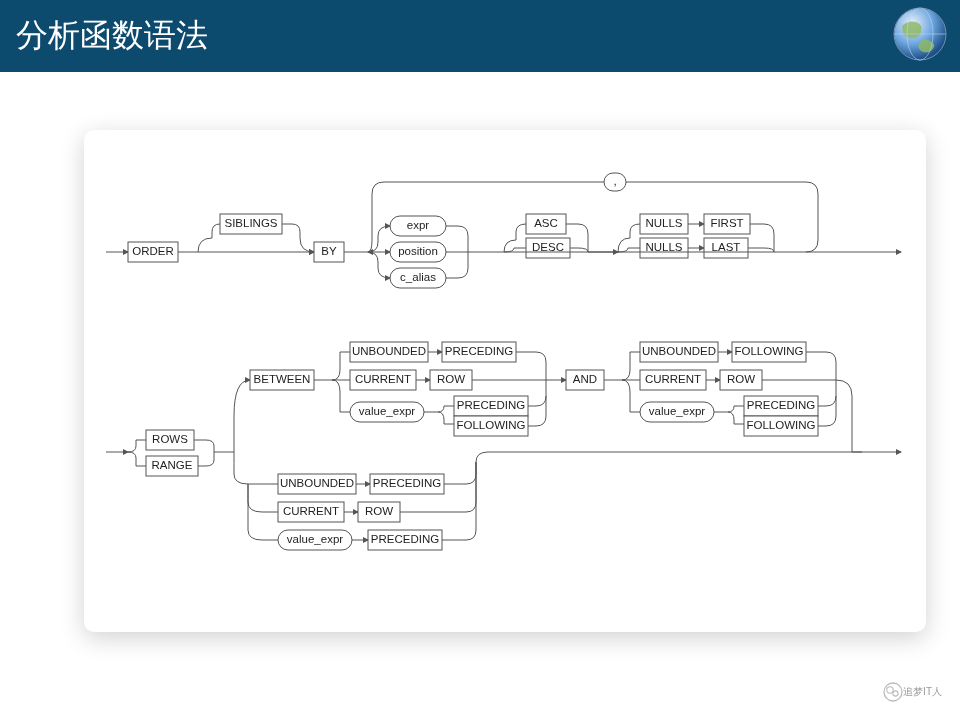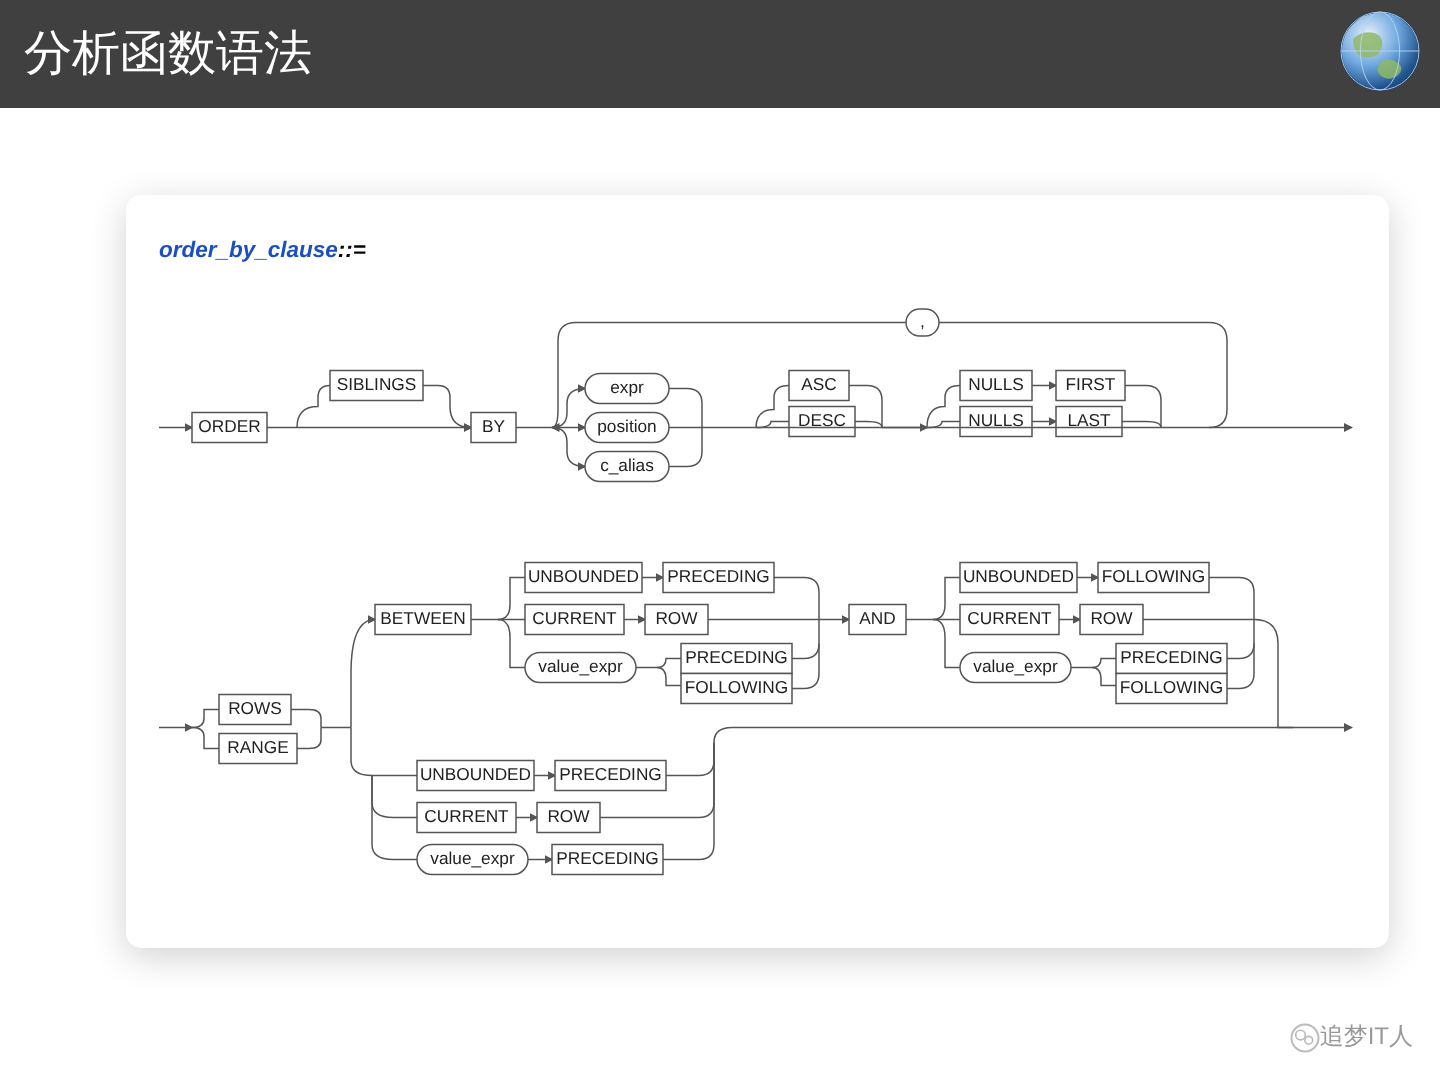--- a/index.html
+++ b/index.html
@@ -1,30 +1,30 @@
 <!DOCTYPE html>
 <html><head>
 <meta charset="utf-8">
 <style>
   * { box-sizing: border-box; margin: 0; padding: 0; }
   body { width: 960px; height: 720px; background: #fff; font-family: Arial, sans-serif; position: relative; overflow: hidden; }
-  .header { background: #404040; height: 72px; display: flex; align-items: center; padding: 0 16px; position: relative; }
+  .header { background: #0c4a6e; height: 72px; display: flex; align-items: center; padding: 0 16px; position: relative; }
   .header-title { color: #fff; font-size: 32px; font-weight: 400; }
   .globe { position: absolute; right: 12px; top: 6px; width: 56px; height: 56px; }
   .diagram-card { position: absolute; left: 84px; top: 130px; width: 842px; height: 502px; background: #fff; border-radius: 10px; box-shadow: 0 6px 24px rgba(0,0,0,0.18); padding: 22px 10px 10px 22px; }
   .clause-title { font-size: 15px; font-weight: bold; font-style: italic; margin: 6px 0 10px 0; }
   .clause-name { color: #1a4fc4; }
   .clause-eq { color: #000; }
   svg.rail { display: block; }
   .tok-rect { fill: #fff; stroke: #555; stroke-width: 1; }
   .tok-round { fill: #fff; stroke: #555; stroke-width: 1; }
   .tok-text { font-family: Arial, sans-serif; font-size: 11.5px; fill: #222; text-anchor: middle; dominant-baseline: middle; }
   .rail-line { stroke: #555; stroke-width: 1; fill: none; }
   .arrow { fill: #555; }
-  .watermark { position: absolute; right: 18px; bottom: 18px; color: #999; font-size: 16px; display: flex; align-items: center; gap: 0; text-shadow: 0 0 2px #fff; }
+  .watermark { position: absolute; right: 18px; bottom: 18px; color: #999; font-size: 10px; display: flex; align-items: center; gap: 0; text-shadow: 0 0 2px #fff; }
   .watermark svg { opacity: .8; }
 </style>
 </head>
 <body>
 
 <div class="header">
   <div class="header-title">分析函数语法</div>
   <svg class="globe" viewBox="0 0 56 56">
     <defs>
       <radialGradient id="gg" cx="35%" cy="30%" r="70%">
@@ -36,23 +36,20 @@
     <circle cx="28" cy="28" r="26" fill="url(#gg)" stroke="#0d3a66" stroke-width="1"></circle>
     <path d="M10 20 q6 -6 14 -4 q7 2 5 10 q-2 7 -11 6 q-8 -1 -8 -12 M30 34 q6 -2 11 3 q3 3 -1 7 q-6 5 -12 0 q-4 -4 2 -10" fill="#8fb966" opacity=".85"></path>
     <ellipse cx="28" cy="28" rx="26" ry="26" fill="none" stroke="#bcd5ec" stroke-width=".6"></ellipse>
     <ellipse cx="28" cy="28" rx="13" ry="26" fill="none" stroke="#bcd5ec" stroke-width=".6"></ellipse>
     <line x1="2" y1="28" x2="54" y2="28" stroke="#bcd5ec" stroke-width=".6"></line>
   </svg>
 </div>
 
 <div class="diagram-card">
 
-  <div class="clause-title">
-    <span class="clause-name">order_by_clause</span><span class="clause-eq">::=</span>
-  </div>
 
   <svg class="rail" width="800" height="160" viewBox="0 0 800 160">
     <defs>
       <marker id="ah" markerWidth="6" markerHeight="6" refX="5" refY="3" orient="auto">
           <path class="arrow" d="M0 0 L6 3 L0 6 z"></path>
         </marker>
     </defs>
 
     <line class="rail-line" x1="0" y1="100" x2="22" y2="100" marker-end="url(#ah)"></line>
 

